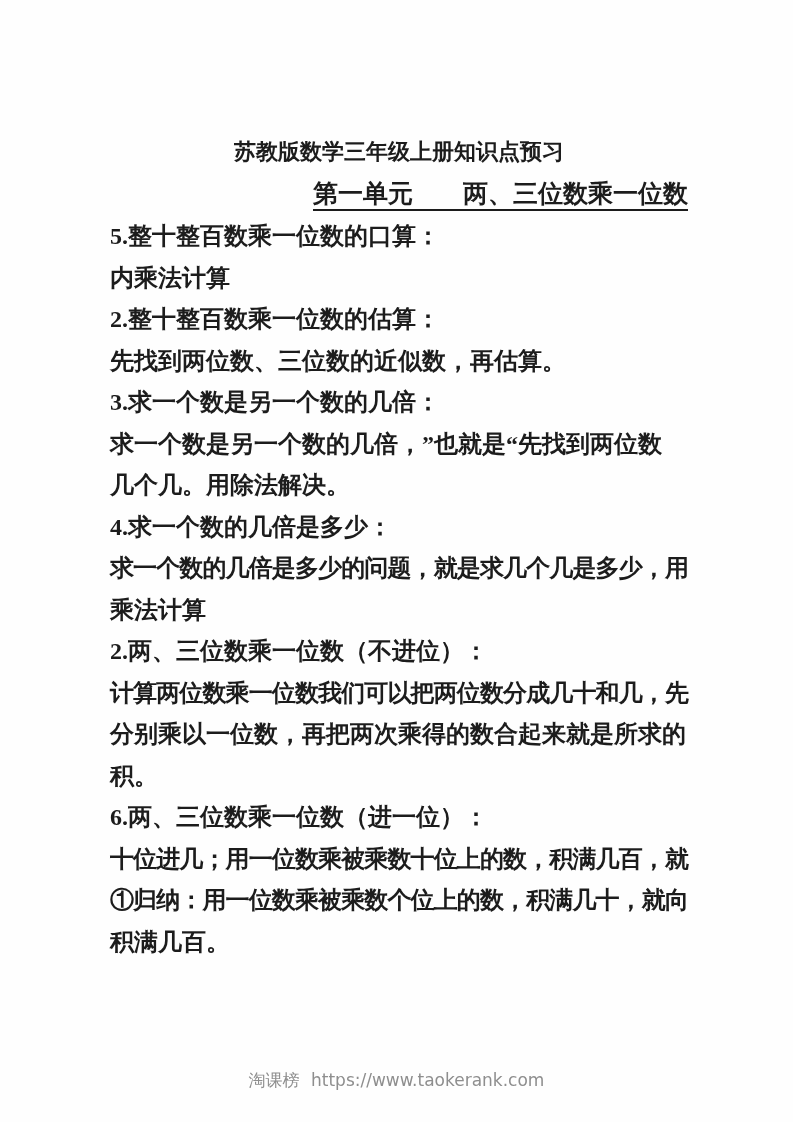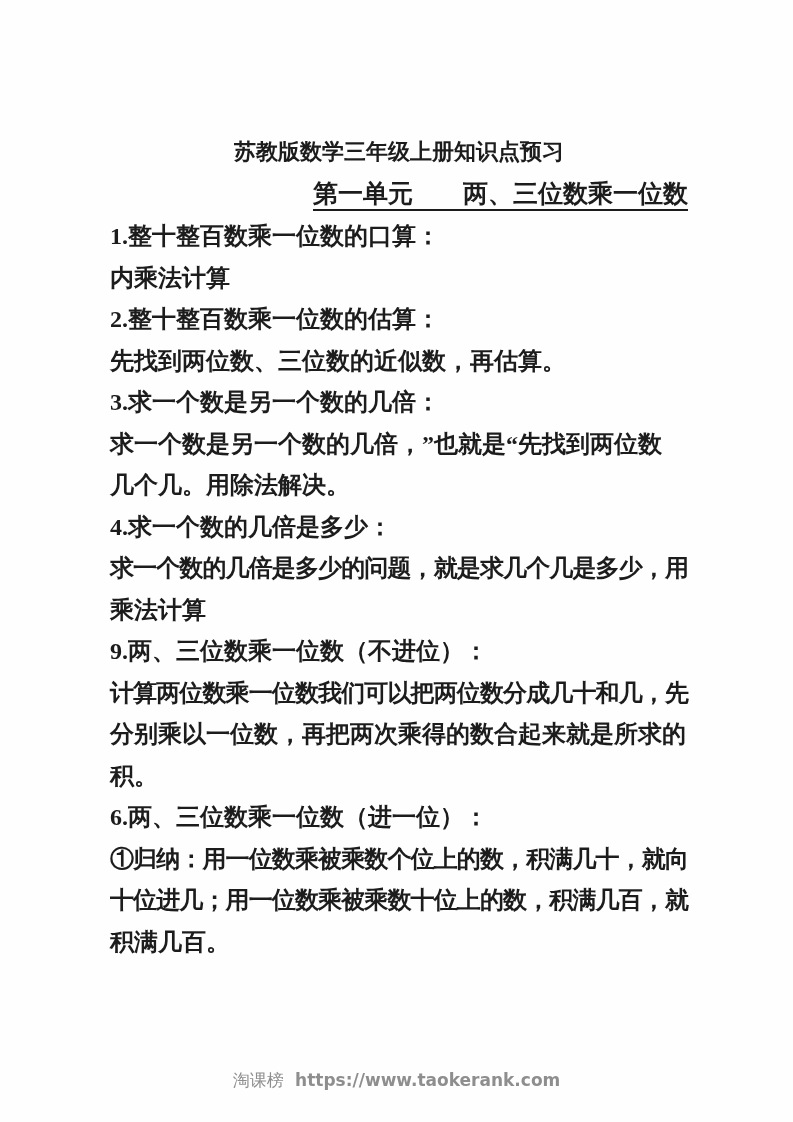--- a/index.html
+++ b/index.html
@@ -59,50 +59,50 @@
     top: 1068px;
     height: 24px;
     line-height: 24px;
     text-align: center;
     font-family: "DejaVu Sans", "Liberation Sans", sans-serif;
     font-size: 17px;
     font-weight: 400;
     color: var(--footer-text, #8e8e8e);
     white-space: nowrap;
   }
-  .footer .site-url { margin-left: 6px; font-weight: bold; }
+  .footer .site-url { margin-left: 6px; }
 </style>
 </head>
 <body>
 
 <div class="page" style="--text: #1c1c1c; --footer-text: #8e8e8e; --bg: #fefefe;">
   <div class="content">
     <div class="doc-title">苏教版数学三年级上册知识点预习</div>
     <div class="unit-heading">
       <span class="underline">第一单元　　两、三位数乘一位数</span>
     </div>
     <div class="doc-body">
 
-    <div class="line heading-line" style="letter-spacing: 0px;">1.整十整百数乘一位数的口算：</div>
+    <div class="line heading-line" style="letter-spacing: 0px;">5.整十整百数乘一位数的口算：</div>
         <div class="line body-line" style="letter-spacing: 0px;">内乘法计算</div>
         <div class="line heading-line" style="letter-spacing: 0px;">2.整十整百数乘一位数的估算：</div>
         <div class="line body-line" style="letter-spacing: 0px;">先找到两位数、三位数的近似数，再估算。</div>
         <div class="line heading-line" style="letter-spacing: 0px;">3.求一个数是另一个数的几倍：</div>
         <div class="line body-line flush" style="letter-spacing: 0px;">求一个数是另一个数的几倍，”也就是“先找到两位数</div>
         <div class="line body-line" style="letter-spacing: 0px;">几个几。用除法解决。</div>
         <div class="line heading-line" style="letter-spacing: 0px;">4.求一个数的几倍是多少：</div>
         <div class="line body-line flush" style="letter-spacing: -0.88px;">求一个数的几倍是多少的问题，就是求几个几是多少，用</div>
         <div class="line body-line" style="letter-spacing: 0px;">乘法计算</div>
-        <div class="line heading-line" style="letter-spacing: 0px;">9.两、三位数乘一位数（不进位）：</div>
+        <div class="line heading-line" style="letter-spacing: 0px;">2.两、三位数乘一位数（不进位）：</div>
         <div class="line body-line flush" style="letter-spacing: -0.88px;">计算两位数乘一位数我们可以把两位数分成几十和几，先</div>
         <div class="line body-line flush" style="letter-spacing: 0px;">分别乘以一位数，再把两次乘得的数合起来就是所求的</div>
         <div class="line body-line" style="letter-spacing: 0px;">积。</div>
         <div class="line heading-line" style="letter-spacing: 0px;">6.两、三位数乘一位数（进一位）：</div>
+        <div class="line body-line flush" style="letter-spacing: -0.88px;">十位进几；用一位数乘被乘数十位上的数，积满几百，就</div>
         <div class="line body-line flush" style="letter-spacing: -0.88px;">①归纳：用一位数乘被乘数个位上的数，积满几十，就向</div>
-        <div class="line body-line flush" style="letter-spacing: -0.88px;">十位进几；用一位数乘被乘数十位上的数，积满几百，就</div>
         <div class="line body-line" style="letter-spacing: 0px;">积满几百。</div>
       </div>
   </div>
   <div class="footer">
     <span class="site-name">淘课榜</span>
     <span class="site-url">https://www.taokerank.com</span>
   </div>
 </div>
 
 </body></html>

